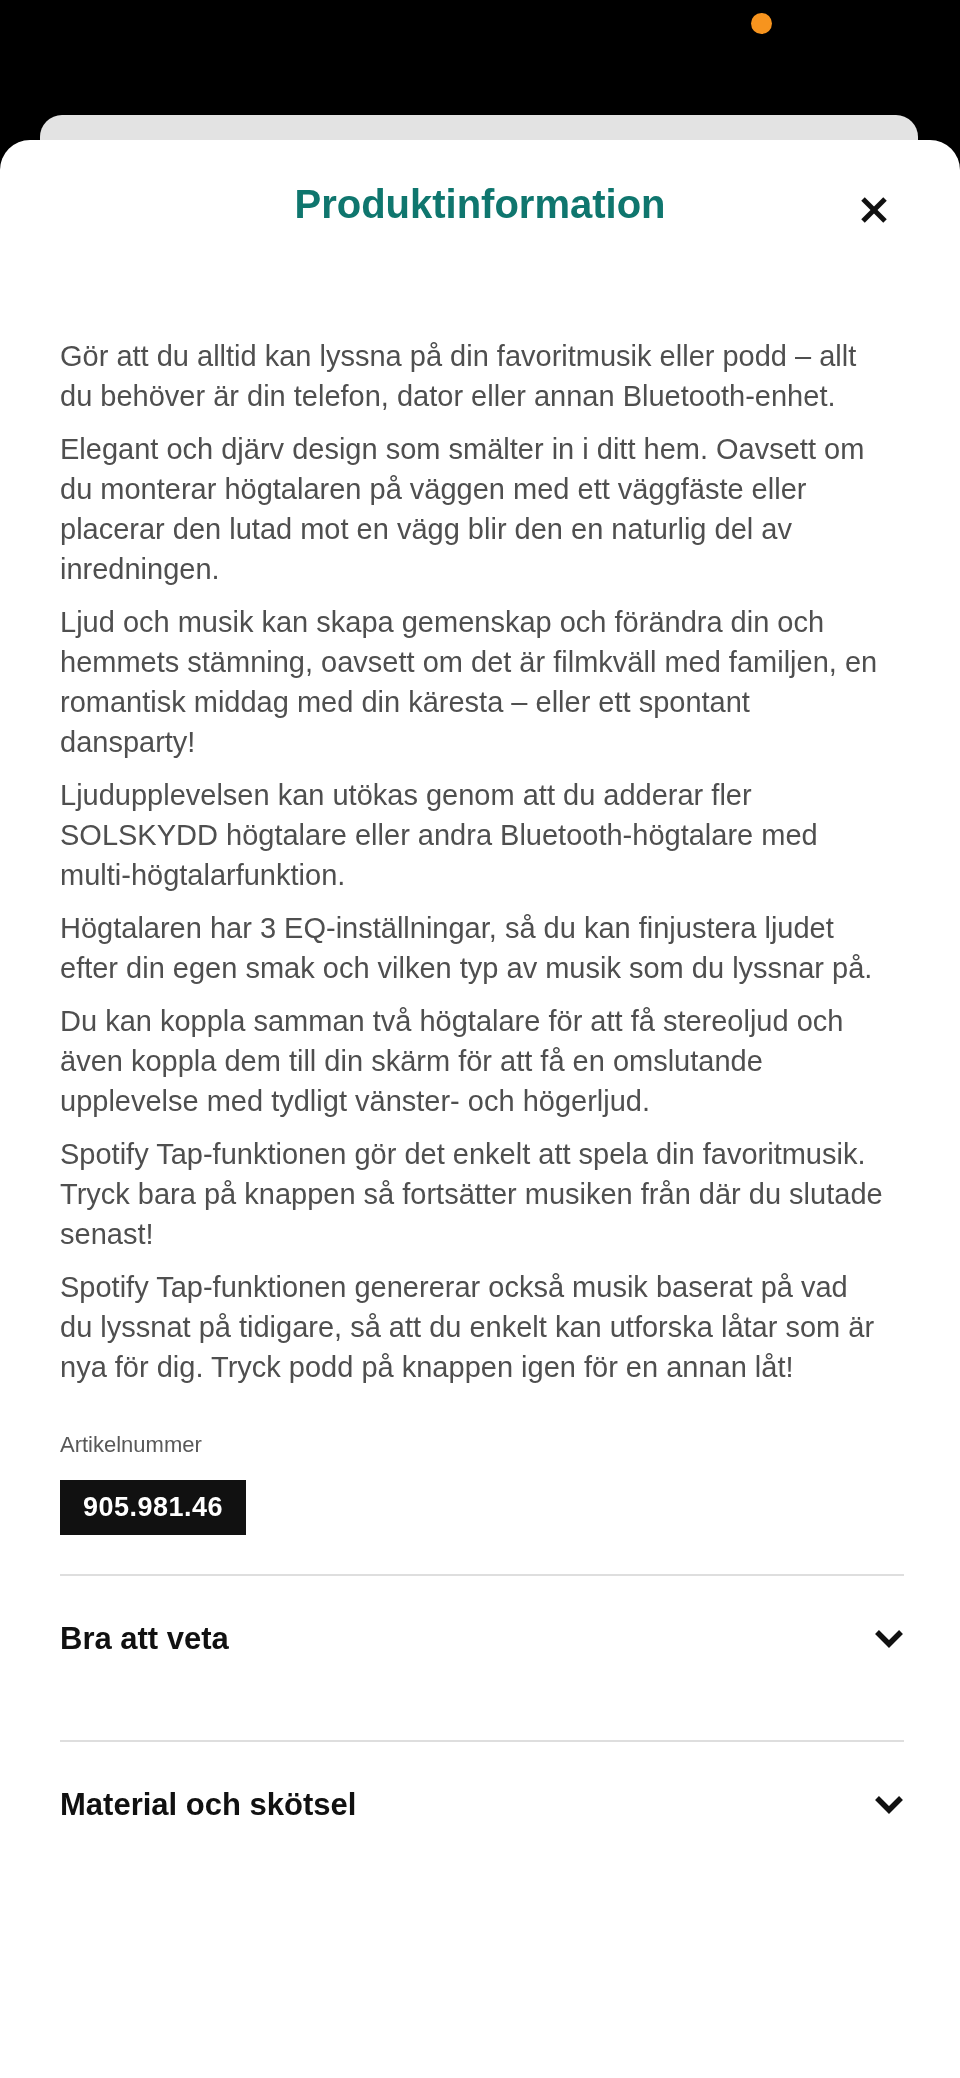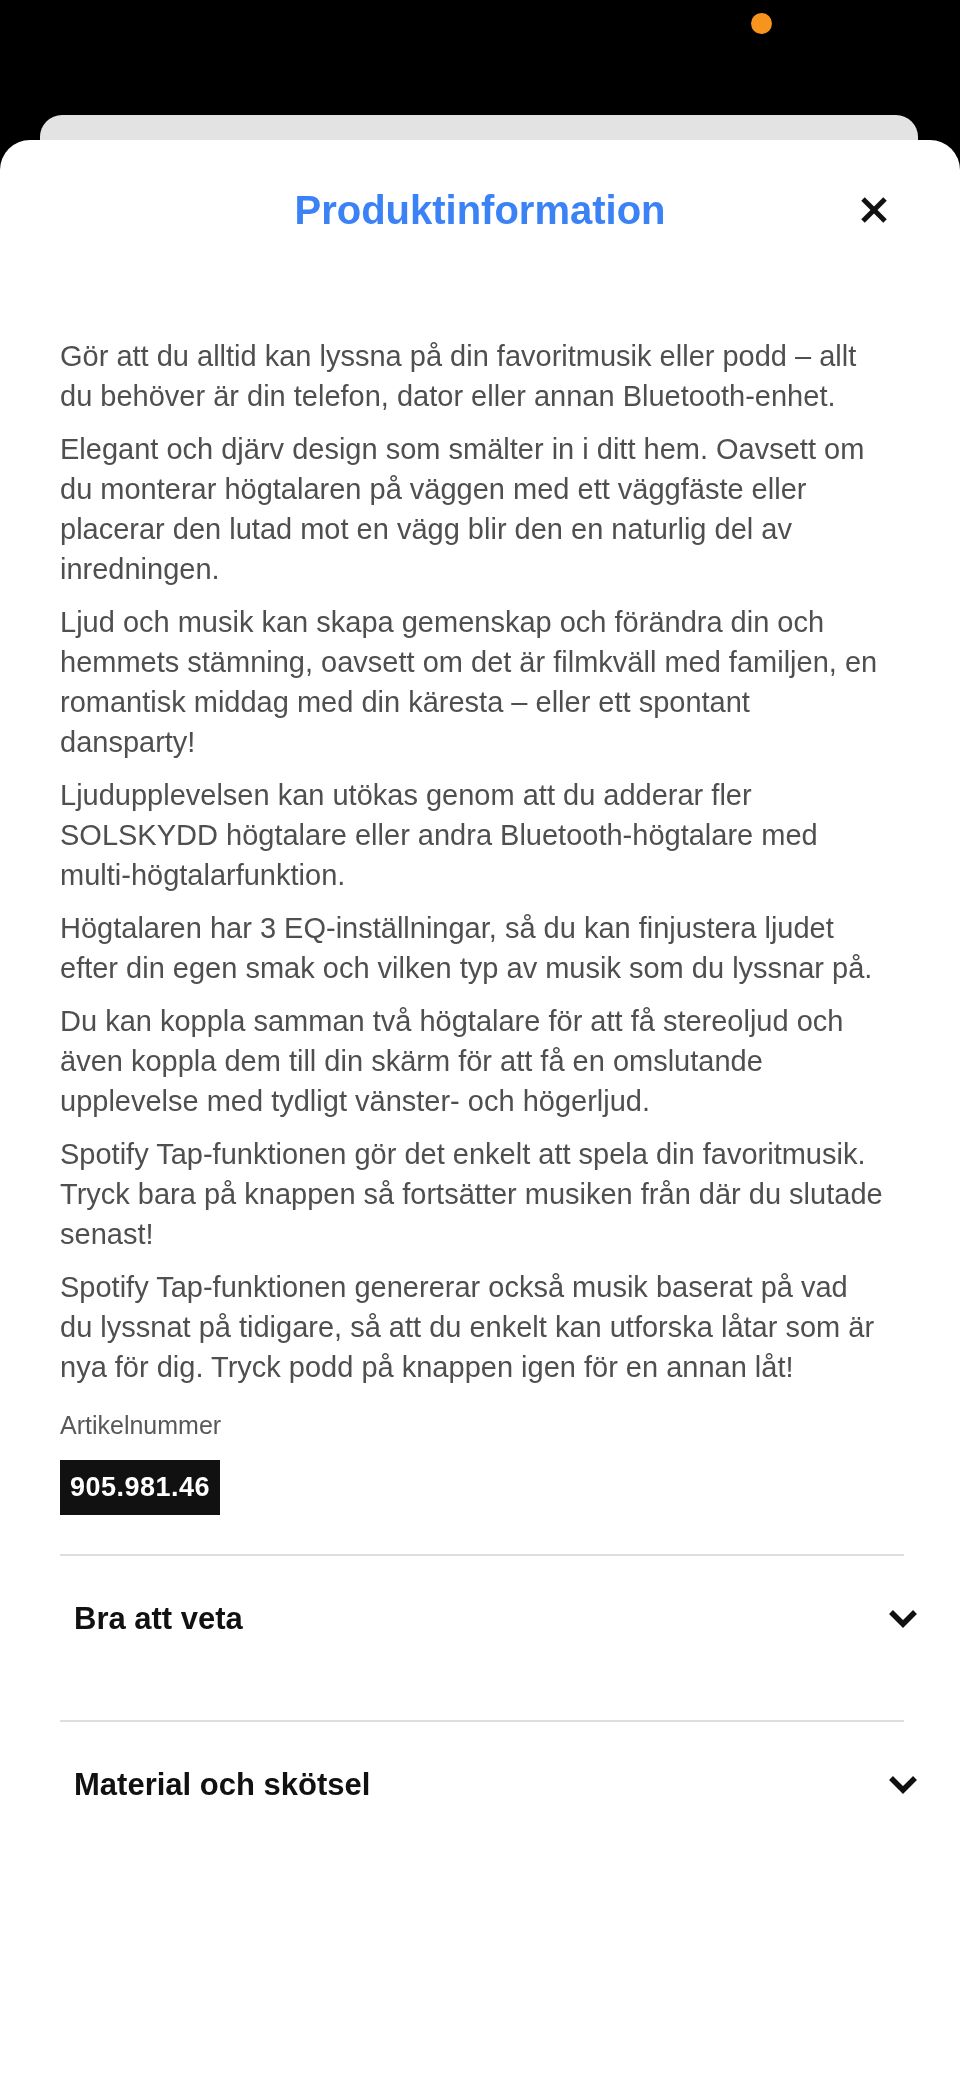--- a/index.html
+++ b/index.html
@@ -18,56 +18,56 @@
   .sheet-behind {
     position:absolute; left:40px; top:115px; width:878px; height:70px;
     background:#E3E3E3; border-radius:22px 22px 0 0;
   }
   .sheet {
     position:absolute; left:0; top:140px; width:960px; height:1938px;
     background:#FFF; border-radius:30px 30px 0 0;
     overflow:hidden;
   }
   .sheet-title {
-    position:absolute; top:46px; left:0; right:0;
+    position:absolute; top:40px; left:0; right:0;
     text-align:center;
-    font-size:40px; line-height:48px; font-weight:700; color:#3b82f6;
+    font-size:40px; line-height:48px; font-weight:700; color:#0f766e;
   }
   .close-btn {
     position:absolute; top:48px; right:64px;
     width:44px; height:44px;
     display:flex; align-items:center; justify-content:center;
     background:none; border:none; cursor:pointer;
   }
   .sheet-content {
     padding:196px 56px 0 60px;
   }
   .description p {
     font-size:29px; line-height:40px; color:#4F4F4F;
     margin:0 16px 13px 0;
   }
   .article-label {
-    margin-top:22px;
-    font-size:25px; line-height:32px; color:#585858;
+    margin-top:42px;
+    font-size:22px; line-height:32px; color:#585858;
   }
   .article-badge {
     display:inline-block; margin-top:19px;
     background:#111; color:#FFF;
     font-size:27px; font-weight:700; letter-spacing:0.5px;
-    padding:12px 10px;
+    padding:12px 23px;
   }
   .section-divider {
     border:none; border-top:2px solid #DEDEDE;
     margin:39px 0 0 0;
   }
   .accordion-row {
     display:flex; align-items:center; justify-content:space-between;
     padding:44px 0 82px 0;
     background:none; border:none; width:100%;
-    cursor:pointer; text-align:left;margin-left:14px;
+    cursor:pointer; text-align:left;
   }
   .accordion-row .accordion-label {
     font-size:31px; line-height:38px; font-weight:700; color:#111;
   }
   .icon-svg { display:block; }
 </style>
 </head>
 <body>
 
 <div class="backdrop"></div>

